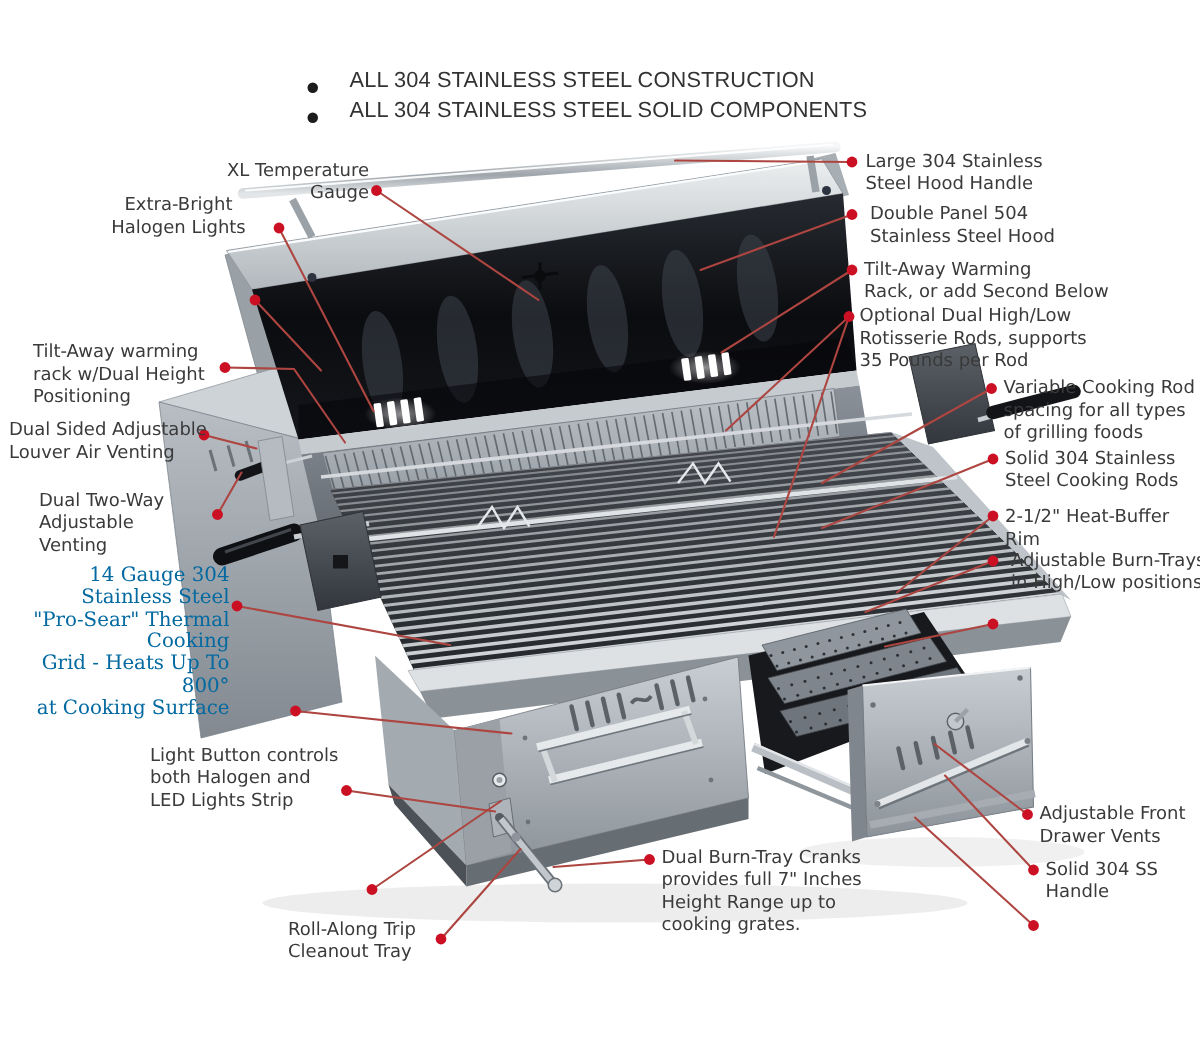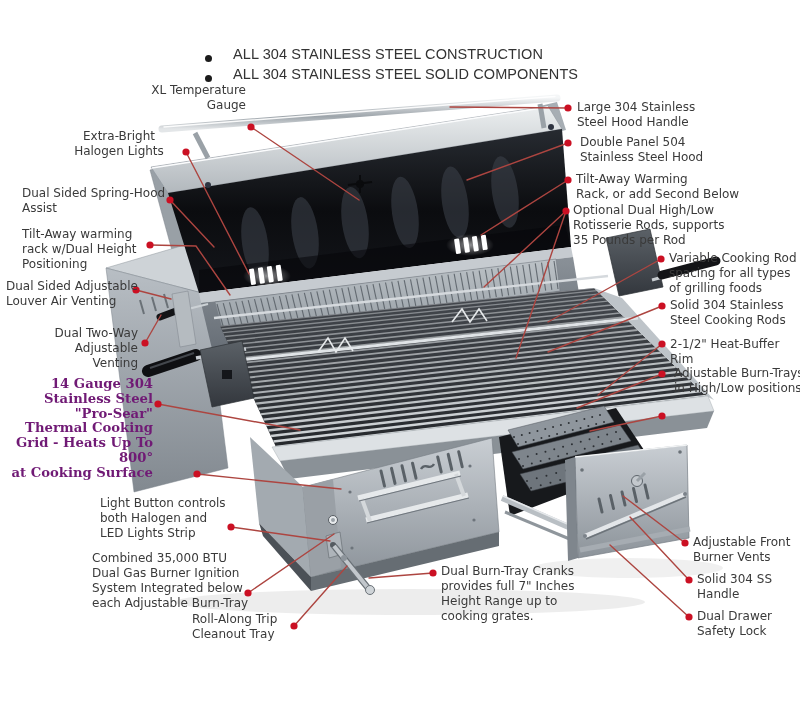--- a/index.html
+++ b/index.html
@@ -6,21 +6,21 @@
   .stage{position:relative;width:800px;height:702px;background:#ffffff;overflow:hidden;
          font-family:"DejaVu Sans","Liberation Sans",sans-serif;}
   .stage svg{position:absolute;left:0;top:0;}
   .bullets{position:absolute;left:205px;top:42px;color:#333333;
            font-family:"Liberation Sans",sans-serif;font-size:14.5px;letter-spacing:.1px;}
   .bullet-row{display:flex;align-items:flex-end;gap:21px;height:20px;}
   .bdot{width:7px;height:7px;border-radius:50%;background:#1c1c1c;flex:0 0 auto;}
   .callout{position:absolute;font-size:12px;line-height:1.24;color:#3a3a3a;
            white-space:pre-line;font-weight:500;}
   .callout.serif{font-family:"DejaVu Serif","Liberation Serif",serif;font-size:13.2px;
-           color:#701a75;font-weight:700;line-height:1.12;}
+           color:#0369a1;font-weight:400;line-height:1.12;}
   #panel-vents line,#drawer-vents line{stroke-linecap:round;}
 </style>
 </head>
 <body>
 
 <div class="stage">
 
   <svg width="800" height="702" viewBox="0 0 800 702">
     <defs>
       <linearGradient id="gBar" x1="0" y1="0" x2="0" y2="1">
@@ -457,66 +457,58 @@
     <div class="bullet-row">
       <span class="bdot"></span>
       <span>ALL 304 STAINLESS STEEL CONSTRUCTION</span>
     </div>
     <div class="bullet-row">
       <span class="bdot"></span>
       <span>ALL 304 STAINLESS STEEL SOLID COMPONENTS</span>
     </div>
   </div>
 
-  <div class="callout" style="left:128px;top:83px;width:118px;text-align:right">XL Temperature
+  <div class="callout" style="left:128px;top:106px;width:118px;text-align:right">XL Temperature
 Gauge</div>
   <div class="callout" style="left:58px;top:129px;width:122px;text-align:center">Extra-Bright
 Halogen Lights</div>
-  <div class="callout" style="left:22px;top:186px;width:150px">Dual Sided Spring-Hood
-Assist</div>
   <div class="callout" style="left:22px;top:227px;width:128px">Tilt-Away warming
 rack w/Dual Height
 Positioning</div>
   <div class="callout" style="left:6px;top:279px;width:132px">Dual Sided Adjustable
 Louver Air Venting</div>
-  <div class="callout" style="left:26px;top:326px;width:112px;text-align:right">Dual Two-Way
+  <div class="callout" style="left:26px;top:326px;width:112px;">Dual Two-Way
 Adjustable Venting</div>
   <div class="callout serif" style="left:8px;top:377px;width:145px;text-align:right">14 Gauge 304 Stainless Steel
 "Pro-Sear" Thermal Cooking
 Grid - Heats Up To 800°
 at Cooking Surface</div>
   <div class="callout" style="left:100px;top:496px;width:126px;text-align:left">Light Button controls
 both Halogen and
 LED Lights Strip</div>
-  <div class="callout" style="left:92px;top:551px;width:160px">Combined 35,000 BTU
-Dual Gas Burner Ignition
-System Integrated below
-each Adjustable Burn-Tray</div>
   <div class="callout" style="left:192px;top:612px;width:96px;">Roll-Along Trip
 Cleanout Tray</div>
   <div class="callout" style="left:577px;top:100px;width:130px">Large 304 Stainless
 Steel Hood Handle</div>
   <div class="callout" style="left:580px;top:135px;width:135px">Double Panel 504
 Stainless Steel Hood</div>
   <div class="callout" style="left:576px;top:172px;width:178px">Tilt-Away Warming
 Rack, or add Second Below</div>
   <div class="callout" style="left:573px;top:203px;width:168px">Optional Dual High/Low
 Rotisserie Rods, supports
 35 Pounds per Rod</div>
   <div class="callout" style="left:669px;top:251px;width:128px">Variable Cooking Rod
 spacing for all types
 of grilling foods</div>
   <div class="callout" style="left:670px;top:298px;width:126px">Solid 304 Stainless
 Steel Cooking Rods</div>
   <div class="callout" style="left:670px;top:337px;width:130px">2-1/2" Heat-Buffer Rim</div>
   <div class="callout" style="left:674px;top:366px;width:130px">Adjustable Burn-Trays
 in High/Low positions</div>
   <div class="callout" style="left:693px;top:535px;width:105px">Adjustable Front
-Burner Vents</div>
+Drawer Vents</div>
   <div class="callout" style="left:697px;top:572px;width:100px">Solid 304 SS
 Handle</div>
-  <div class="callout" style="left:697px;top:609px;width:100px">Dual Drawer
-Safety Lock</div>
   <div class="callout" style="left:441px;top:564px;width:152px">Dual Burn-Tray Cranks
 provides full 7" Inches
 Height Range up to
 cooking grates.</div>
 </div>
 
 </body></html>

